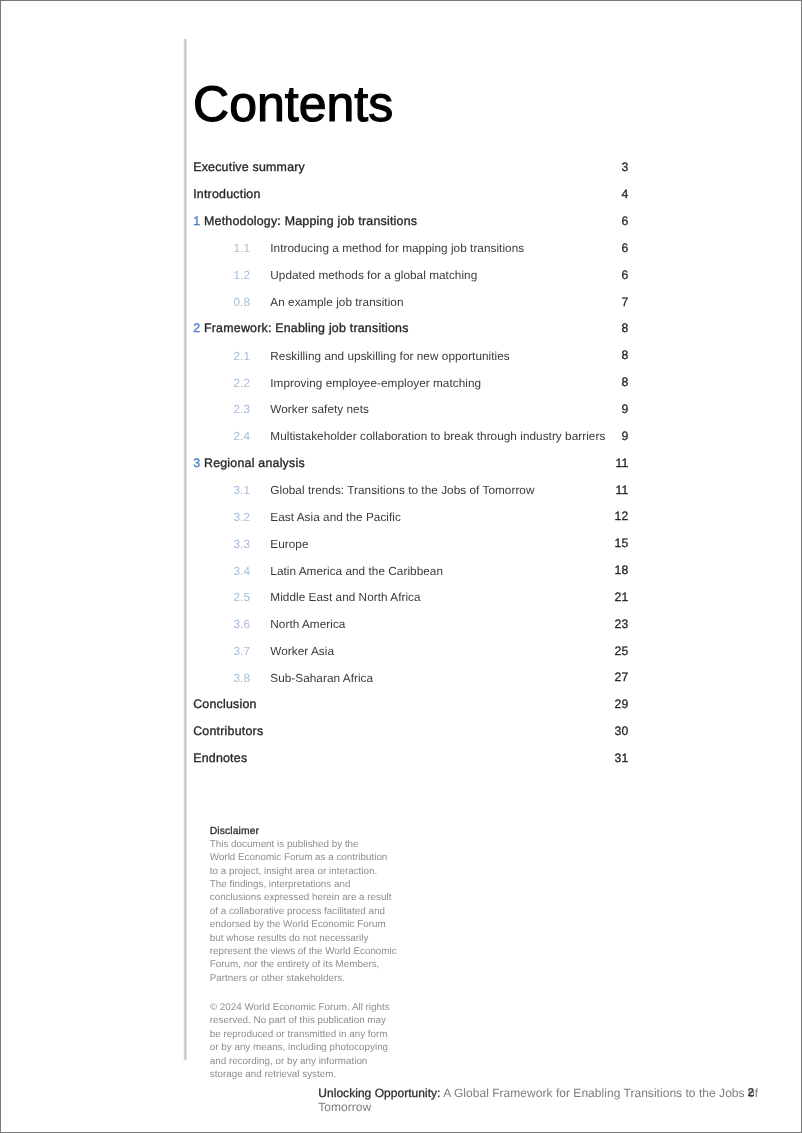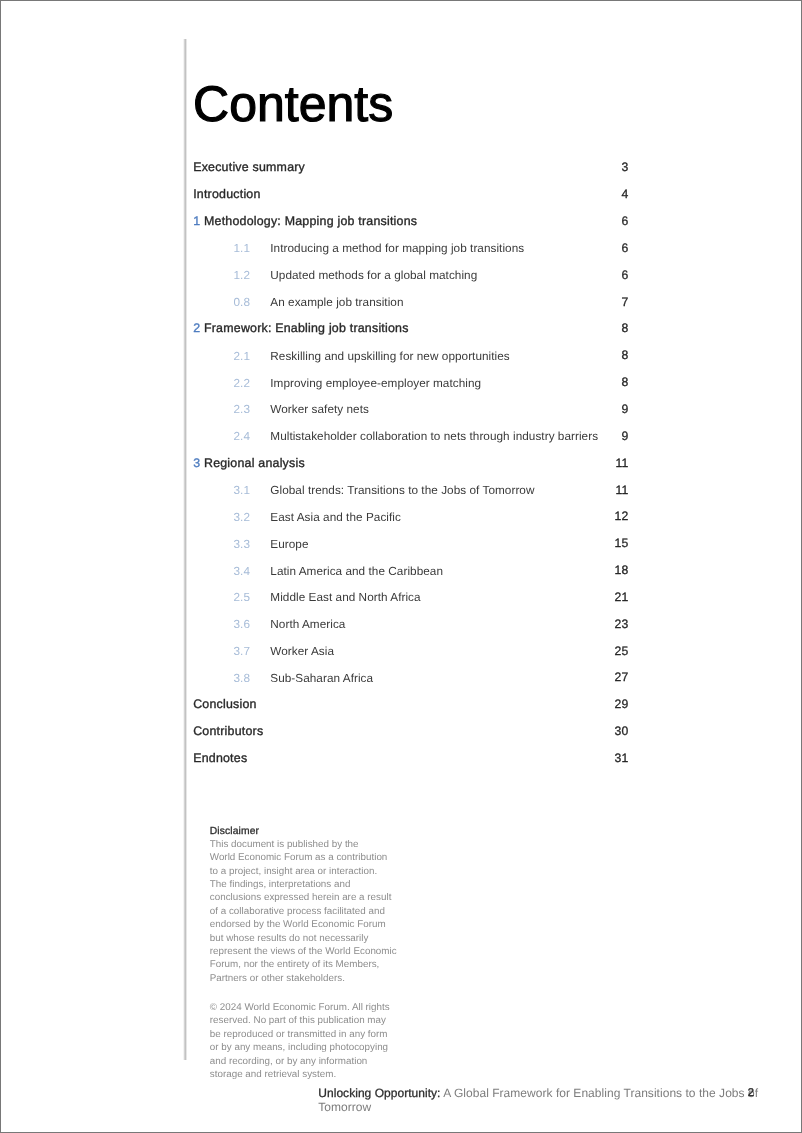--- a/index.html
+++ b/index.html
@@ -44,21 +44,21 @@
       <div class="row lv1"><span class="lbl">Executive summary</span><span class="pgnum">3</span></div>
       <div class="row lv1"><span class="lbl">Introduction</span><span class="pgnum">4</span></div>
       <div class="row lv1"><span class="sec">1</span> <span class="lbl">Methodology: Mapping job transitions</span><span class="pgnum">6</span></div>
       <div class="row lv2"><span class="sec">1.1</span> <span class="lbl">Introducing a method for mapping job transitions</span><span class="pgnum">6</span></div>
       <div class="row lv2"><span class="sec">1.2</span> <span class="lbl">Updated methods for a global matching</span><span class="pgnum">6</span></div>
       <div class="row lv2"><span class="sec">0.8</span> <span class="lbl">An example job transition</span><span class="pgnum">7</span></div>
       <div class="row lv1"><span class="sec">2</span> <span class="lbl">Framework: Enabling job transitions</span><span class="pgnum">8</span></div>
       <div class="row lv2"><span class="sec">2.1</span> <span class="lbl">Reskilling and upskilling for new opportunities</span><span class="pgnum">8</span></div>
       <div class="row lv2"><span class="sec">2.2</span> <span class="lbl">Improving employee-employer matching</span><span class="pgnum">8</span></div>
       <div class="row lv2"><span class="sec">2.3</span> <span class="lbl">Worker safety nets</span><span class="pgnum">9</span></div>
-      <div class="row lv2"><span class="sec">2.4</span> <span class="lbl">Multistakeholder collaboration to nets through industry barriers</span><span class="pgnum">9</span></div>
+      <div class="row lv2"><span class="sec">2.4</span> <span class="lbl">Multistakeholder collaboration to break through industry barriers</span><span class="pgnum">9</span></div>
       <div class="row lv1"><span class="sec">3</span> <span class="lbl">Regional analysis</span><span class="pgnum">11</span></div>
       <div class="row lv2"><span class="sec">3.1</span> <span class="lbl">Global trends: Transitions to the Jobs of Tomorrow</span><span class="pgnum">11</span></div>
       <div class="row lv2"><span class="sec">3.2</span> <span class="lbl">East Asia and the Pacific</span><span class="pgnum">12</span></div>
       <div class="row lv2"><span class="sec">3.3</span> <span class="lbl">Europe</span><span class="pgnum">15</span></div>
       <div class="row lv2"><span class="sec">3.4</span> <span class="lbl">Latin America and the Caribbean</span><span class="pgnum">18</span></div>
       <div class="row lv2"><span class="sec">2.5</span> <span class="lbl">Middle East and North Africa</span><span class="pgnum">21</span></div>
       <div class="row lv2"><span class="sec">3.6</span> <span class="lbl">North America</span><span class="pgnum">23</span></div>
       <div class="row lv2"><span class="sec">3.7</span> <span class="lbl">Worker Asia</span><span class="pgnum">25</span></div>
       <div class="row lv2"><span class="sec">3.8</span> <span class="lbl">Sub-Saharan Africa</span><span class="pgnum">27</span></div>
       <div class="row lv1"><span class="lbl">Conclusion</span><span class="pgnum">29</span></div>

